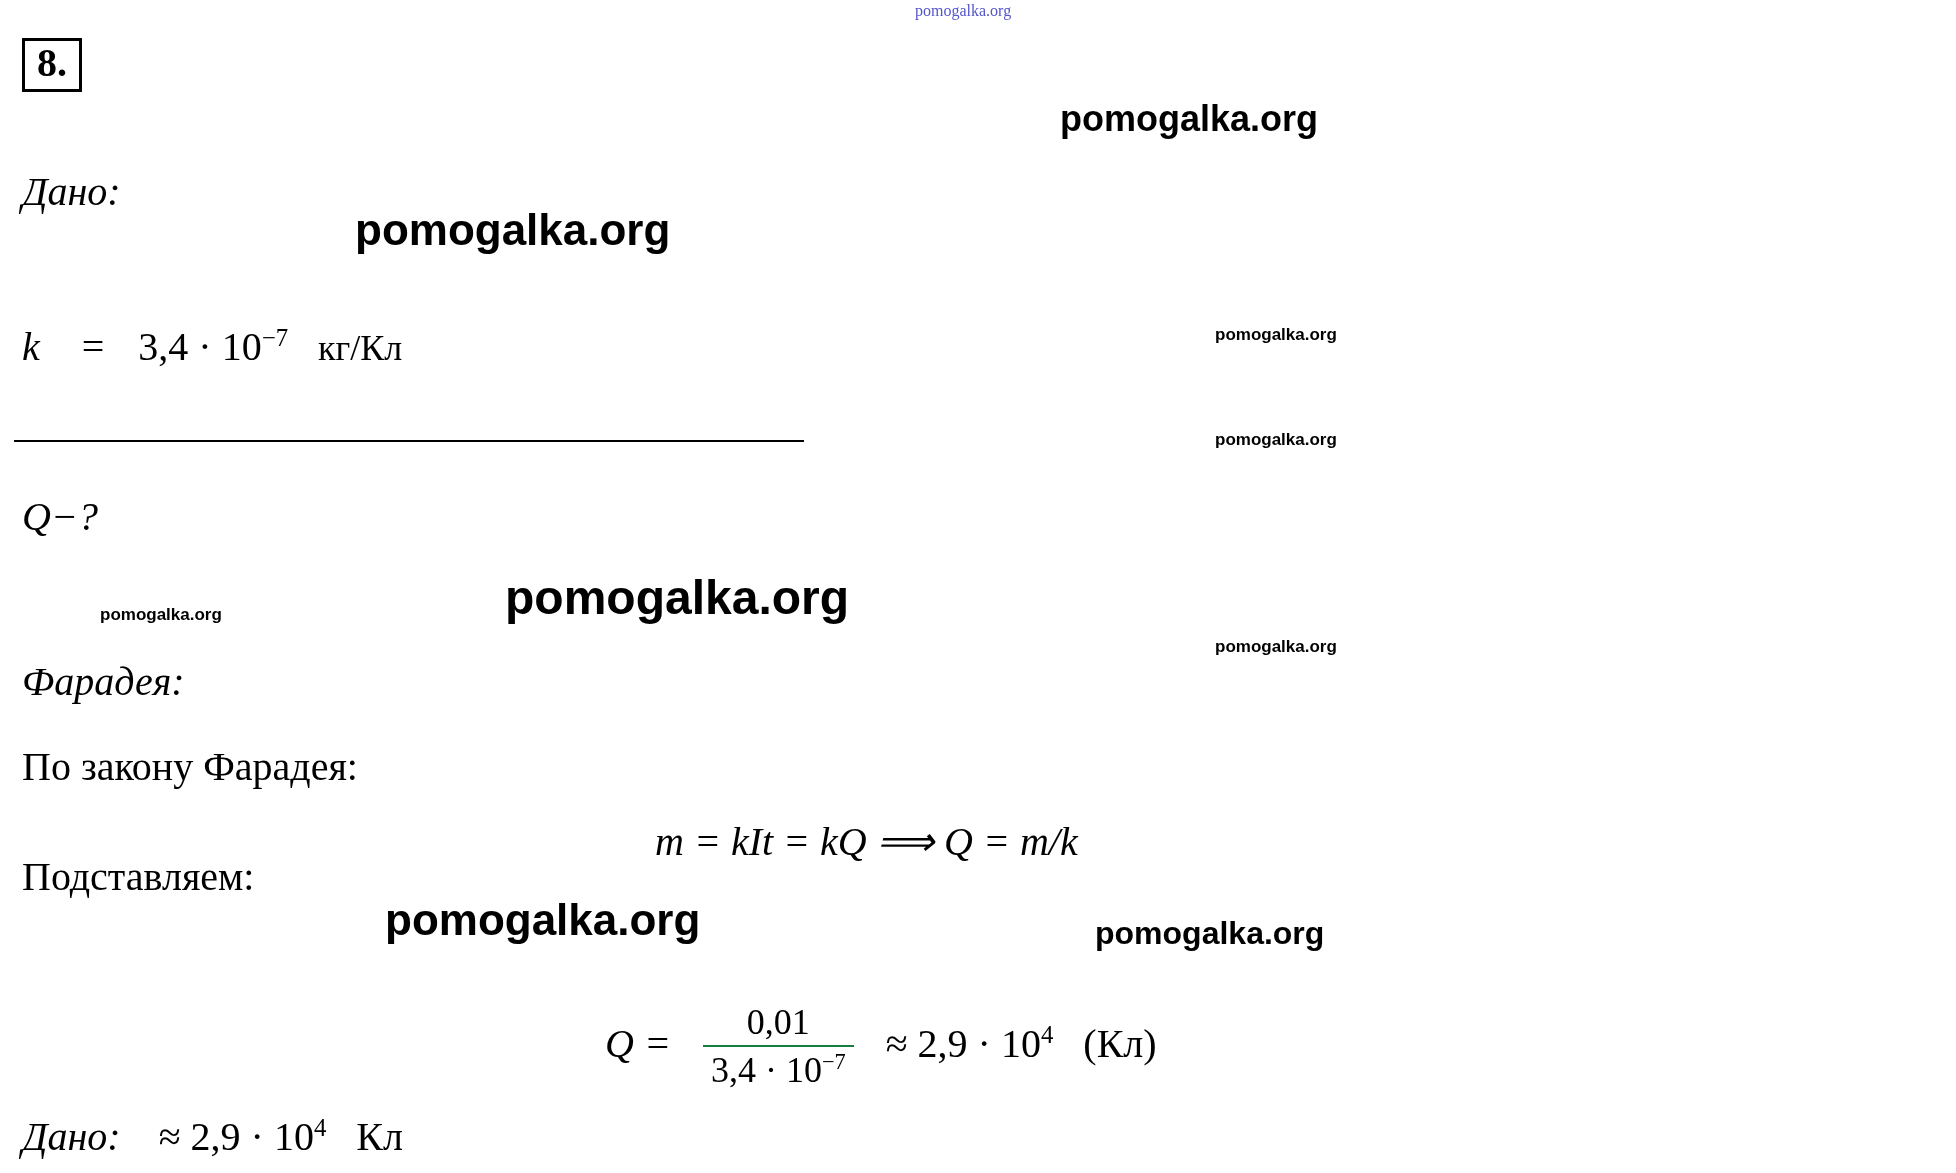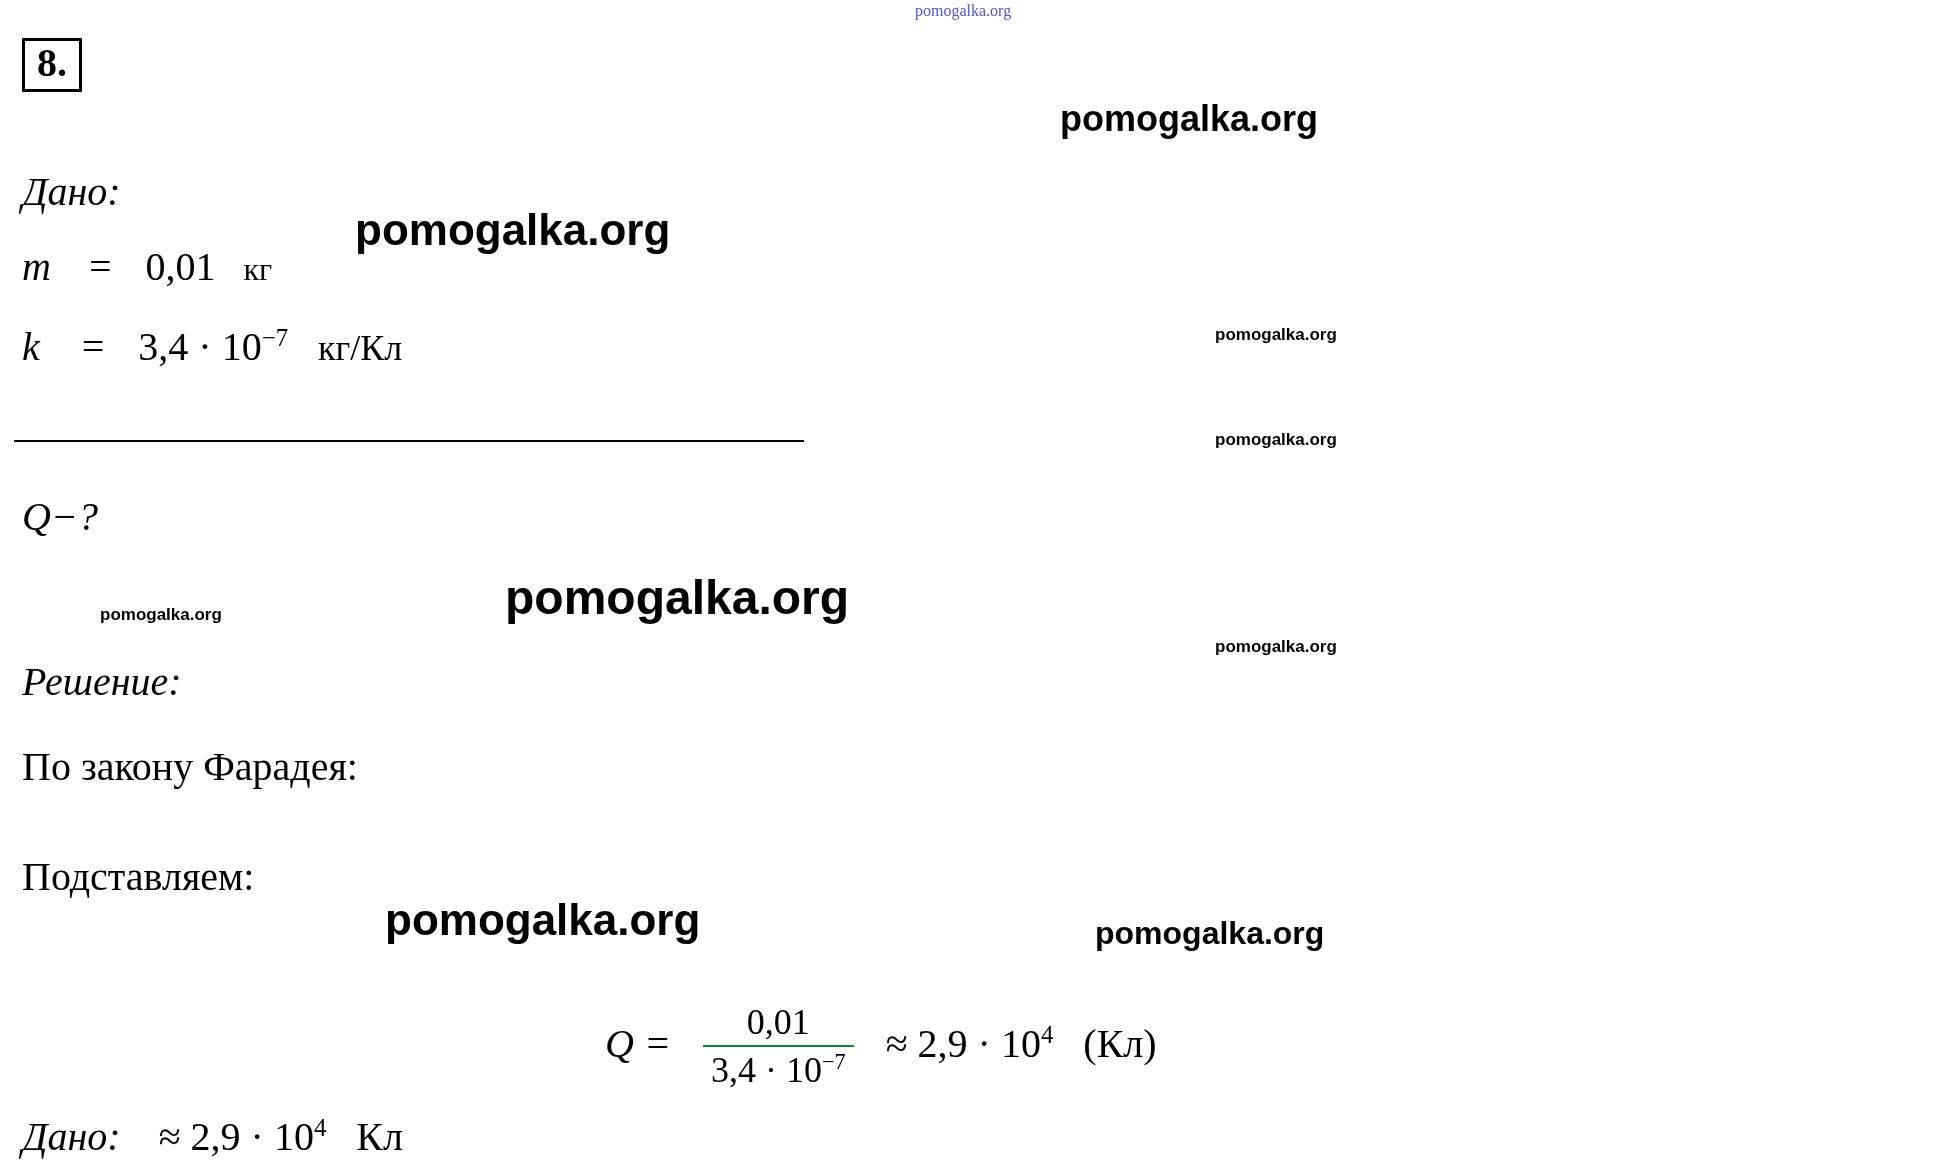--- a/index.html
+++ b/index.html
@@ -113,48 +113,40 @@
     <div class="wm-small" style="left:1215px; top:637px;">pomogalka.org</div>
     <div class="wm-small" style="left:100px; top:605px;">pomogalka.org</div>
     <div class="wm" style="left:385px; top:895px; font-size:44px;">pomogalka.org</div>
     <div class="wm" style="left:1095px; top:915px; font-size:32px;">pomogalka.org</div>
   </div>
 
   <div class="task-box">8.</div>
 
   <div class="txt ital big" style="left:22px; top:140px;">Дано:</div>
 
-  <div class="txt" style="left:22px; top:215px; font-size:40px;">
-    <span class="math">m</span>
-    <span style="display:inline-block; width:18px;"></span>
-    <span>=</span>
-    <span style="display:inline-block; width:14px;"></span>
-    <span>0,01</span>
-    <span style="display:inline-block; width:8px;"></span>
-    <span style="font-size:32px;">кг</span>
-  </div>
 
   <div class="txt" style="left:22px; top:295px; font-size:40px;">
     <span class="math">k</span>
     <span style="display:inline-block; width:22px;"></span>
     <span>=</span>
     <span style="display:inline-block; width:14px;"></span>
     <span class="nowrap">3,4 · 10</span><sup>−7</sup>
     <span style="display:inline-block; width:10px;"></span>
     <span style="font-size:36px;">кг/Кл</span>
   </div>
 
   <div class="rule" style="left:14px; top:440px; width:790px;"></div>
 
   <div class="txt math" style="left:22px; top:465px;">Q−?</div>
 
-  <div class="txt ital big" style="left:22px; top:630px;">Решение:</div>
+  <div class="txt ital big" style="left:22px; top:630px;">Фарадея:</div>
 
   <div class="txt big" style="left:22px; top:715px;">По закону Фарадея:</div>
 
+  <div class="txt math" style="left:655px; top:790px; font-size:40px;">m = kIt = kQ ⟹ Q = m/k</div>
 
   <div class="txt big" style="left:22px; top:825px;">Подставляем:</div>
 
   <div class="txt" style="left:605px; top:975px; font-size:40px;">
     <span class="math">Q =</span>
     <span style="display:inline-block; width:12px;"></span>
     <span class="frac">
       <span class="num">0,01</span>
       <span class="den"><span>3,4 · 10</span><sup>−7</sup></span>
     </span>

